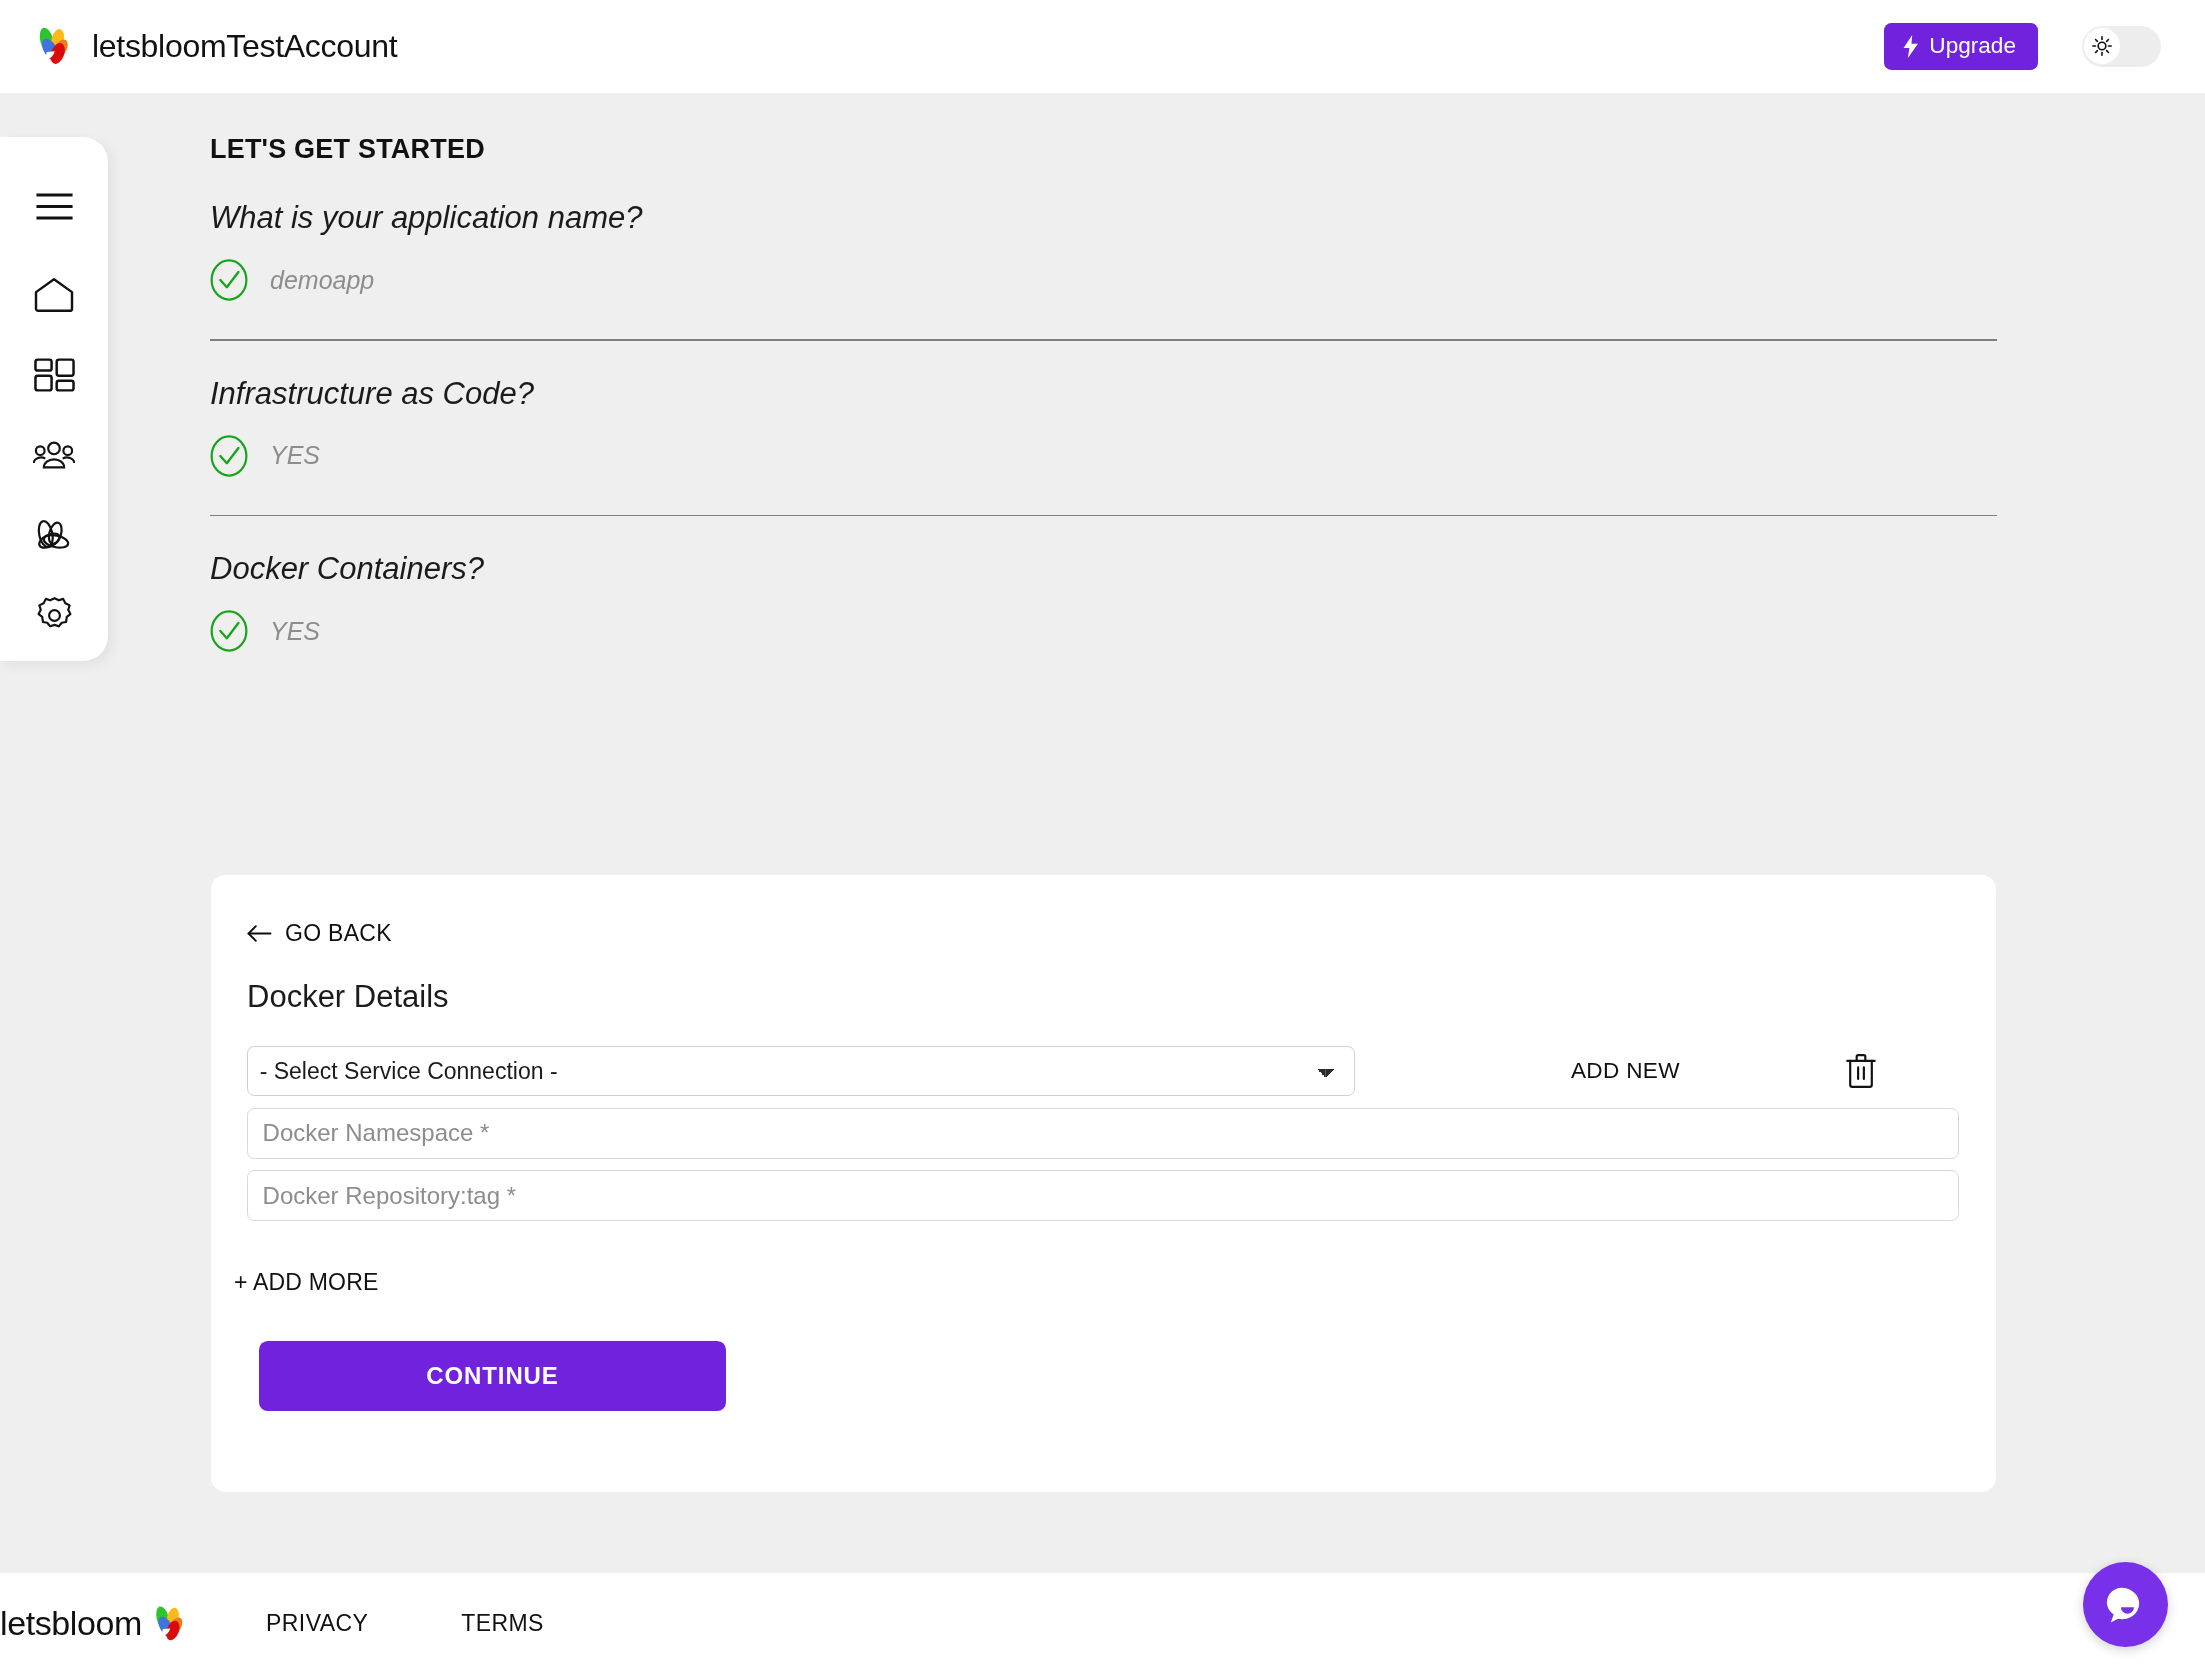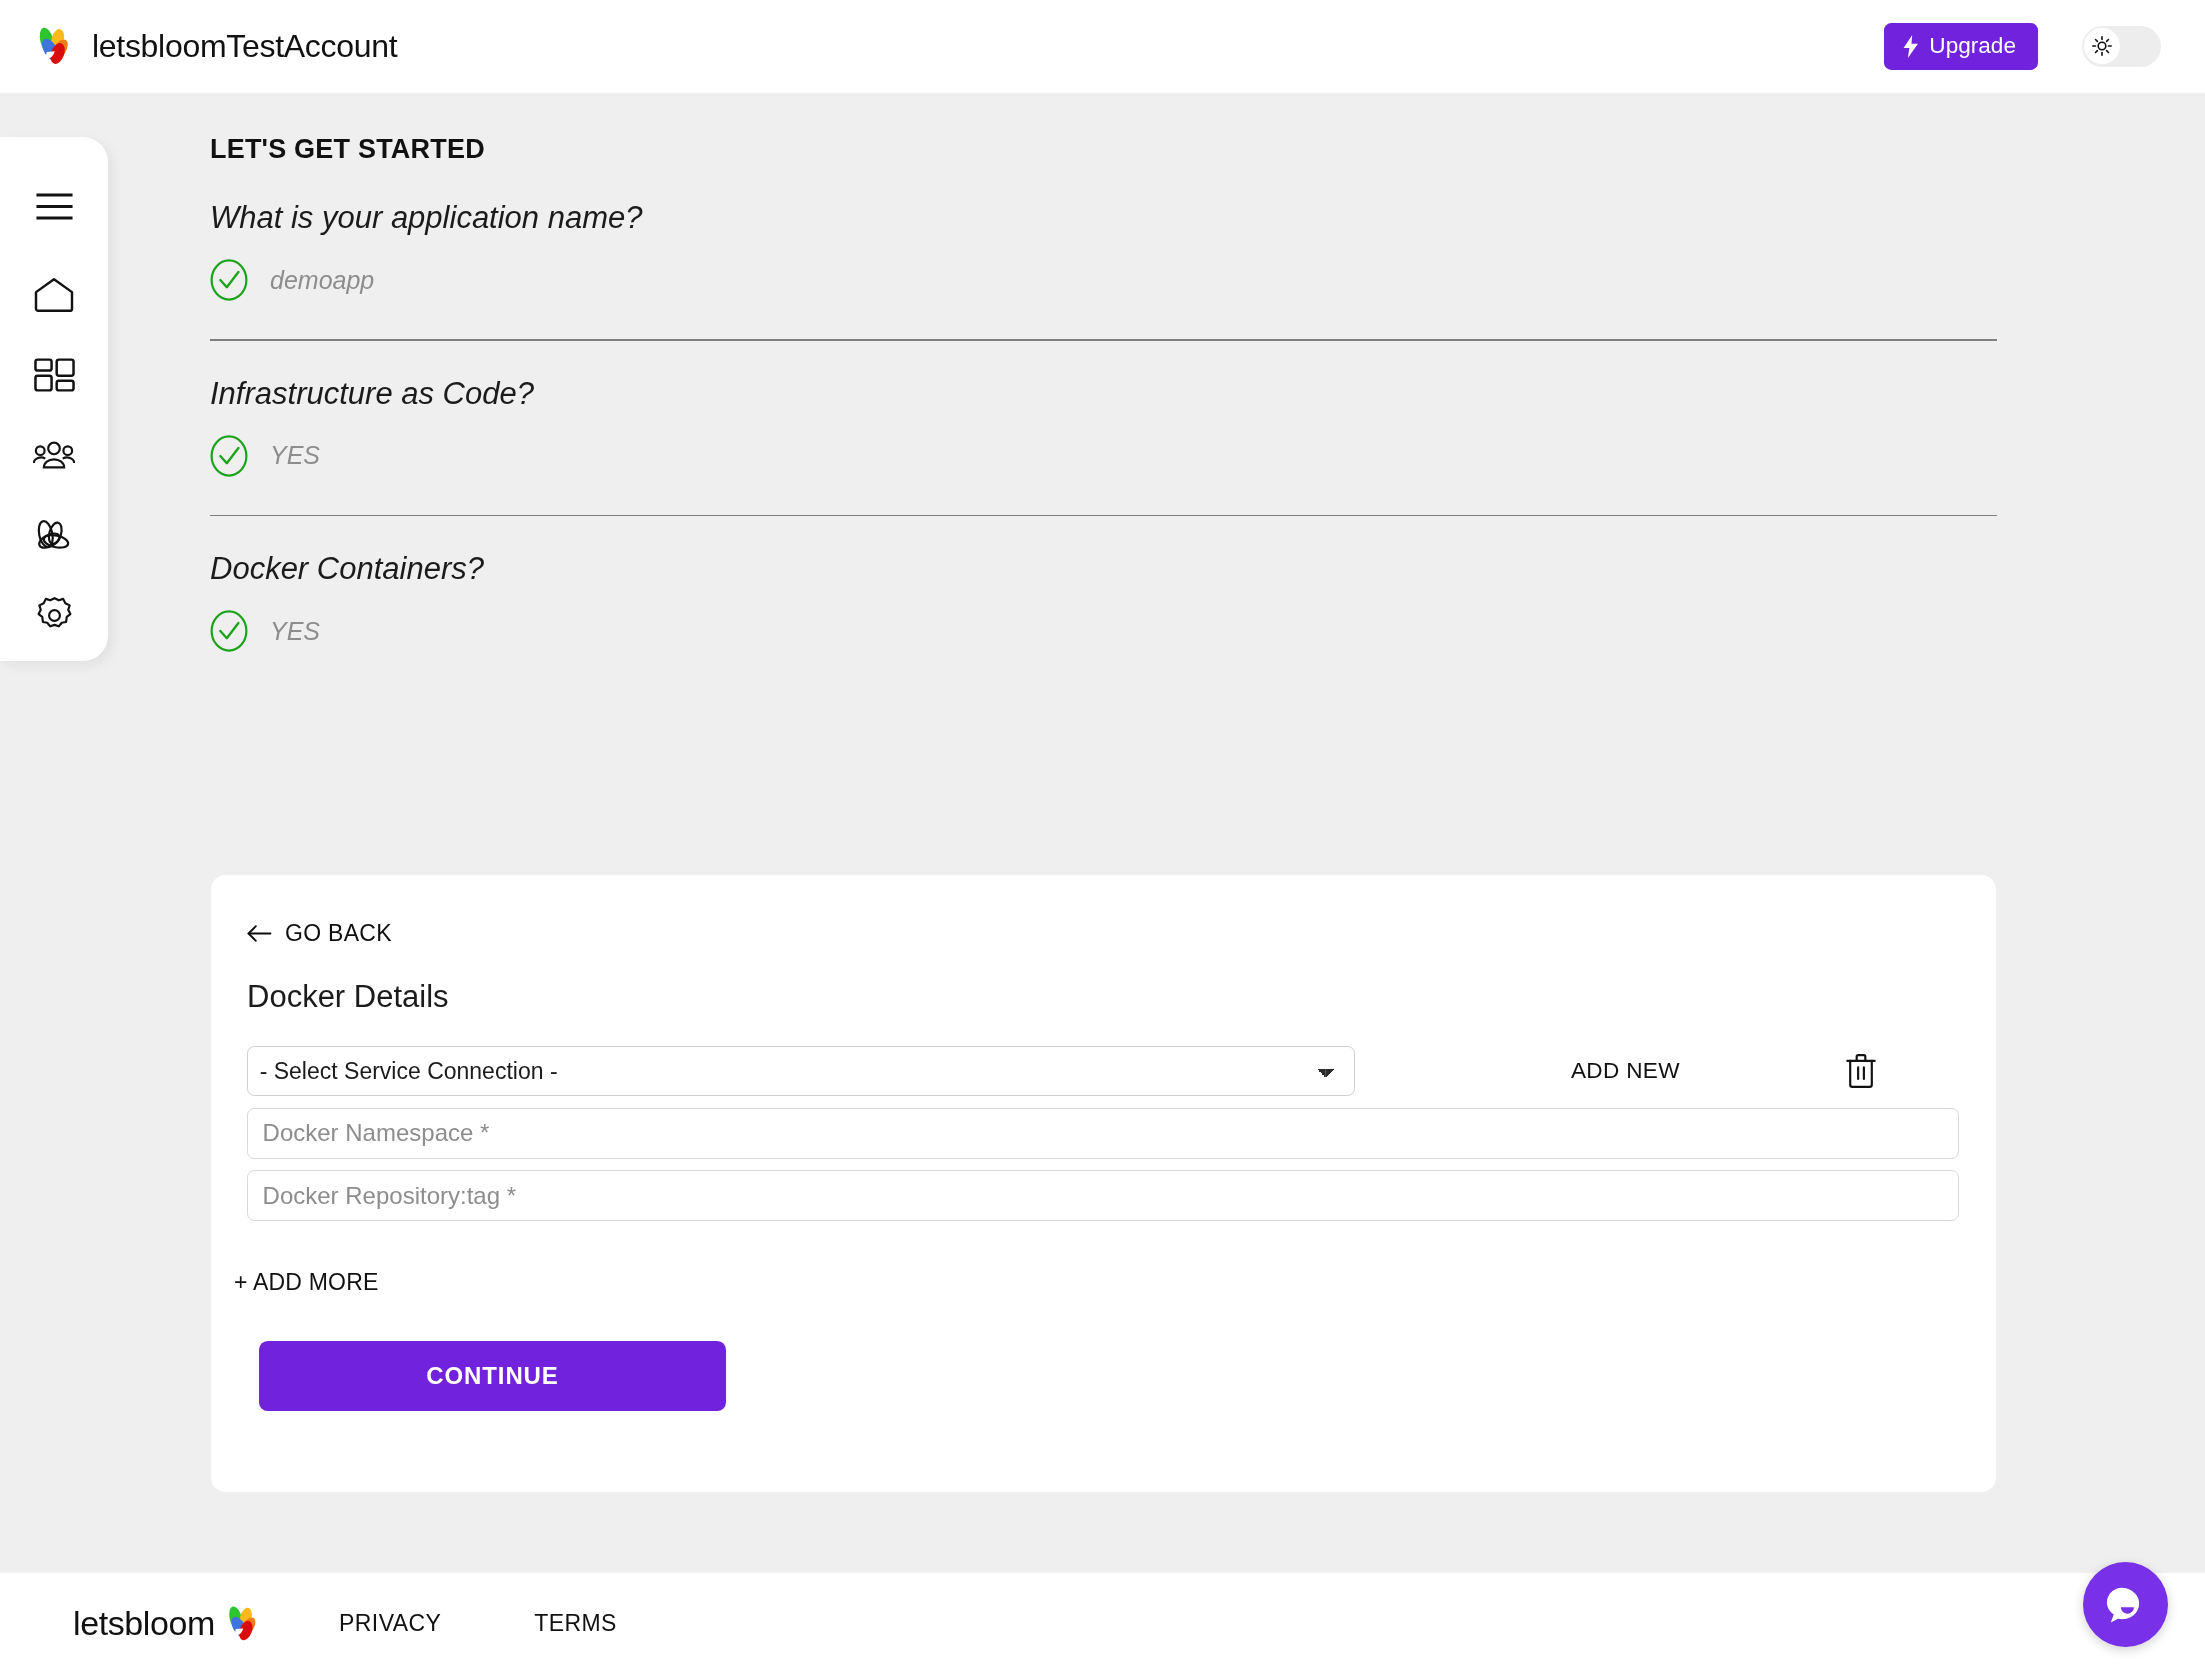--- a/index.html
+++ b/index.html
@@ -164,21 +164,21 @@
     border-radius: 8.8px; cursor: pointer;
     font-size: 24px; font-weight: bold; letter-spacing: 0.9px;
     font-family: "Liberation Sans", sans-serif;
   }
 
   
   #footer {
     position: absolute; left: 0; top: 1573px;
     width: 2205px; height: 101px; background: #fff;
     display: flex; align-items: center;
-    padding-left: 73px; gap: 0;
+    gap: 0;
   }
   .footer-brand { display: flex; align-items: center; gap: 10.2px; }
   .footer-word { font-size: 34px; color: #111; letter-spacing: -0.4px; }
   .footer-link {
     background: none; border: none; cursor: pointer;
     font-size: 23px; color: #111; letter-spacing: 0.4px;
     font-family: "Liberation Sans", sans-serif;
   }
   #privacy-link { margin-left: 79px; }
   #terms-link { margin-left: 93px; }

